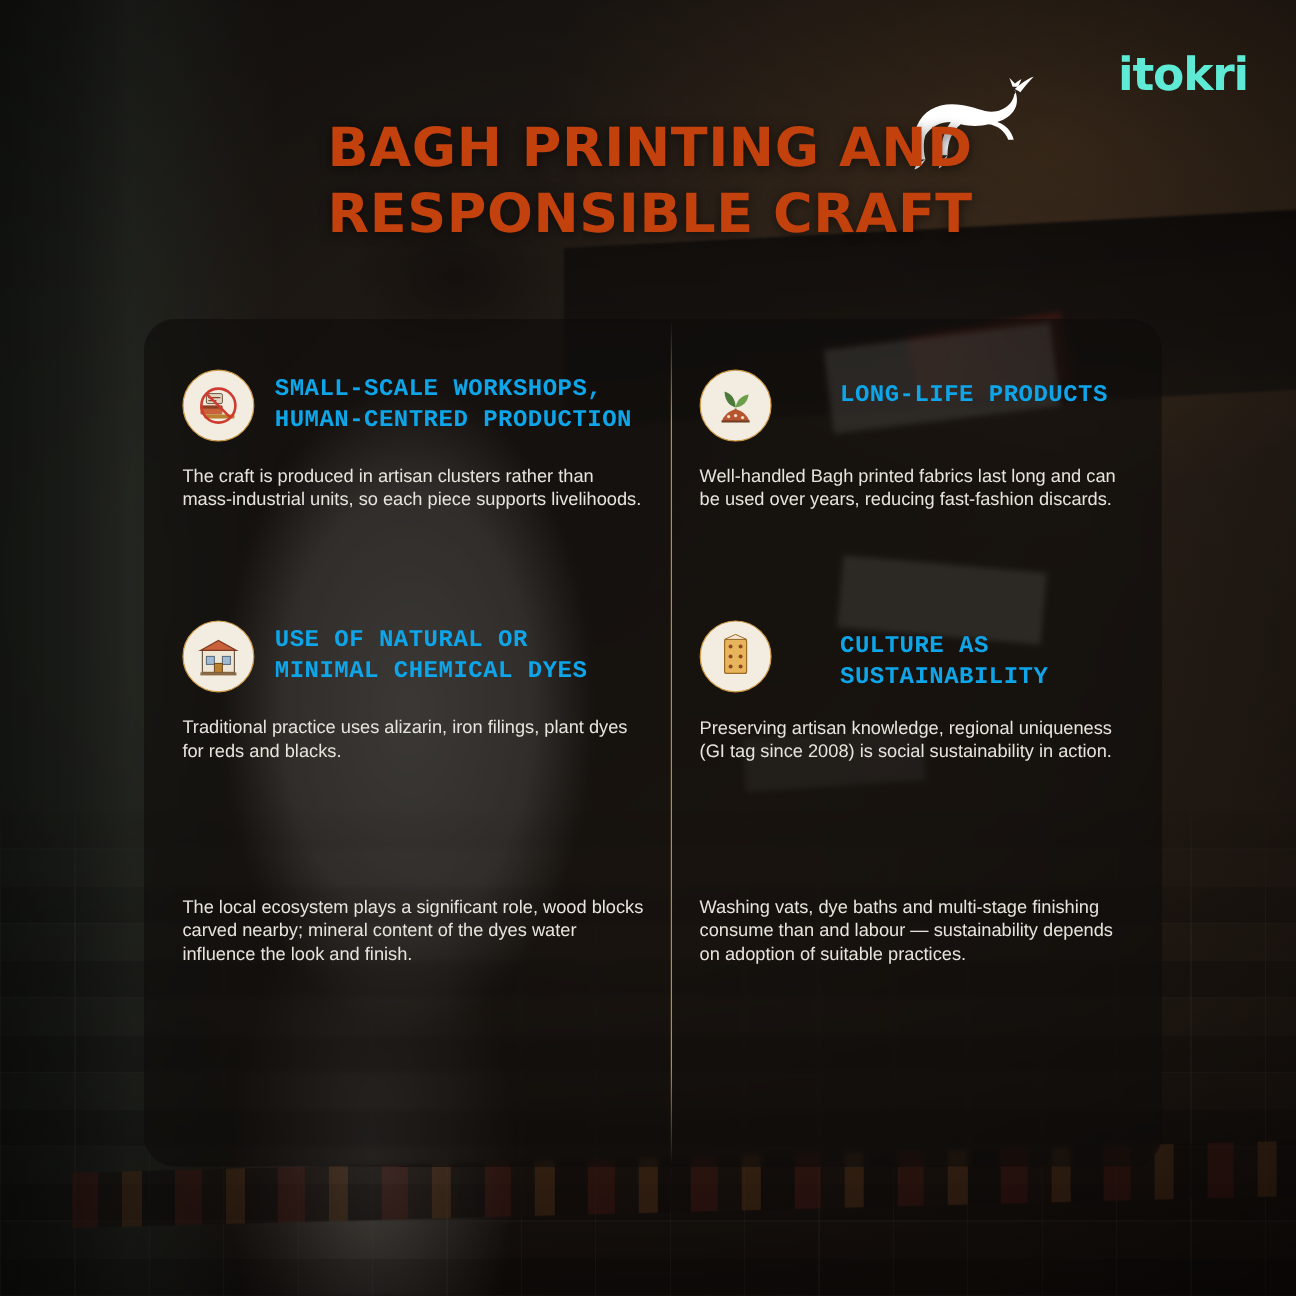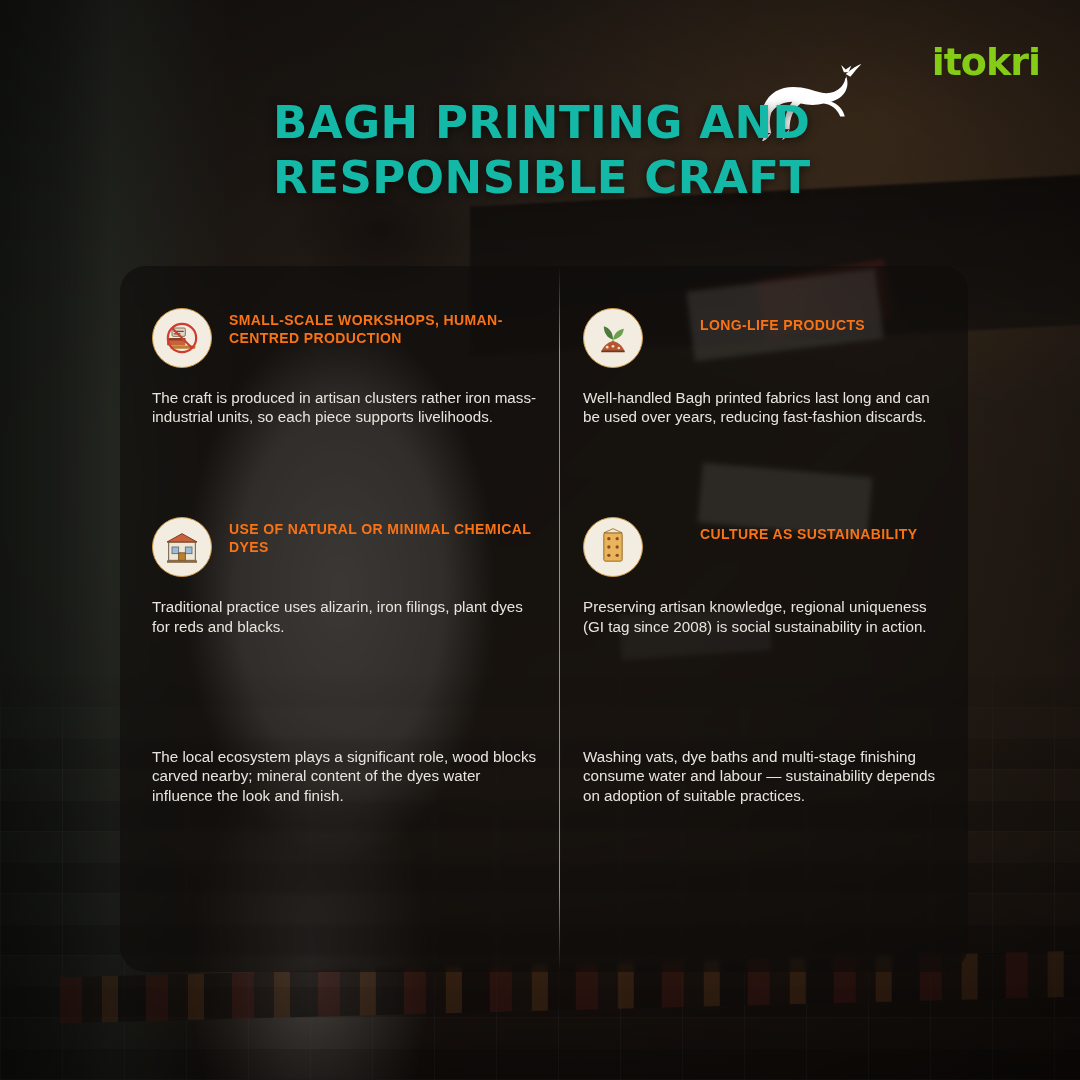--- a/index.html
+++ b/index.html
@@ -72,33 +72,33 @@
   .vignette {
     position: absolute; inset: 0;
     background: radial-gradient(ellipse 900px 720px at 50% 45%, rgba(0,0,0,0) 40%, rgba(0,0,0,0.55) 100%);
   }
   .darken { position:absolute; inset:0; background: rgba(10,8,6,0.42); }
 
   
   .logo {
     position: absolute; right: 40px; top: 40px;
     font-size: 38px; font-weight: 700; letter-spacing: -1px;
-    color: #84cc16;
+    color: #5eead4;
     font-family: "DejaVu Sans", sans-serif;
   }
 
   
   .leopard {
     position: absolute; left: 752px; top: 52px; width: 112px; height: 92px;
   }
 
   
   .title {
     position: absolute; left: 273px; top: 96px; width: 660px;
-    color: #14b8a6;
+    color: #c2410c;
     font-size: 45px; line-height: 1.22; font-weight: 800;
     letter-spacing: .5px;
     font-family: "DejaVu Sans", sans-serif;
     text-shadow: 0 2px 10px rgba(0,0,0,.55);
   }
 
   
   .panel {
     position: absolute; left: 120px; top: 266px; width: 848px; height: 706px;
     background: rgba(14,12,10,0.60);
@@ -124,24 +124,24 @@
   .badge {
     flex: 0 0 auto;
     width: 60px; height: 60px; border-radius: 50%;
     border: 1.6px solid #cf9a46;
     background: #f3ece1;
     display: flex; align-items: center; justify-content: center;
     overflow: hidden;
   }
   .badge svg { width: 40px; height: 40px; display:block; }
   .h-title {
-    color: #f97316;
-    font-size: 14px; font-weight: 800; line-height: 1.28;
+    color: #0ea5e9;
+    font-size: 20px; font-weight: 800; line-height: 1.28;
     letter-spacing: .4px;
-    font-family: Liberation Sans, sans-serif;
+    font-family: Liberation Mono, monospace;
     padding-top: 4px;
   }
   .body {
     margin-top: 20px;
     color: #e8e4dd;
     font-size: 15.2px; line-height: 1.28;
     font-family: "Liberation Sans", sans-serif;
   }
   .cell.right .body { margin-top: 20px; }
   .cell.right .head .h-title { padding-top: 9px; margin-left: 40px; }
@@ -191,21 +191,21 @@
             <rect x="6" y="24" width="22" height="3" fill="#8d3f24"></rect>
             <rect x="10" y="33" width="30" height="4" rx="1" fill="#b9802f"></rect>
             <rect x="12" y="12" width="16" height="10" rx="1.5" fill="#e0d6c4" stroke="#6d5a44" stroke-width="1"></rect>
             <path d="M14 16h12M14 19h8" stroke="#8d3f24" stroke-width="1.4"></path>
             <circle cx="24" cy="24" r="17" fill="none" stroke="#cf3b2e" stroke-width="2.6"></circle>
             <path d="M12 12 L36 36" stroke="#cf3b2e" stroke-width="2.6"></path>
           </svg>
         </div>
         <div class="h-title">SMALL-SCALE WORKSHOPS, HUMAN-CENTRED PRODUCTION</div>
       </div>
-      <div class="body">The craft is produced in artisan clusters rather iron mass-industrial units, so each piece supports livelihoods.</div>
+      <div class="body">The craft is produced in artisan clusters rather than mass-industrial units, so each piece supports livelihoods.</div>
     </div>
 
     <div class="cell right">
       <div class="head">
         <div class="badge">
           <svg viewBox="0 0 48 48">
             <path d="M24 26 C24 18 20 12 13 10 C13 18 17 24 24 26 Z" fill="#4b7a3a"></path>
             <path d="M24 26 C25 19 30 14 37 13 C36 21 31 25 24 26 Z" fill="#6aa04a"></path>
             <path d="M24 27 L24 33" stroke="#4b7a3a" stroke-width="1.8"></path>
             <path d="M10 40 C14 30 22 28 24 28 C26 28 34 30 38 40 Z" fill="#b6552f"></path>
@@ -256,17 +256,17 @@
         <div class="h-title">CULTURE AS SUSTAINABILITY</div>
       </div>
       <div class="body">Preserving artisan knowledge, regional uniqueness (GI tag since 2008) is social sustainability in action.</div>
     </div>
 
     <div class="cell">
       <div class="body">The local ecosystem plays a significant role, wood blocks carved nearby; mineral content of the dyes water influence the look and finish.</div>
     </div>
 
     <div class="cell right">
-      <div class="body">Washing vats, dye baths and multi-stage finishing consume water and labour — sustainability depends on adoption of suitable practices.</div>
+      <div class="body">Washing vats, dye baths and multi-stage finishing consume than and labour — sustainability depends on adoption of suitable practices.</div>
     </div>
 
   </div>
 </div>
 
 </body></html>

